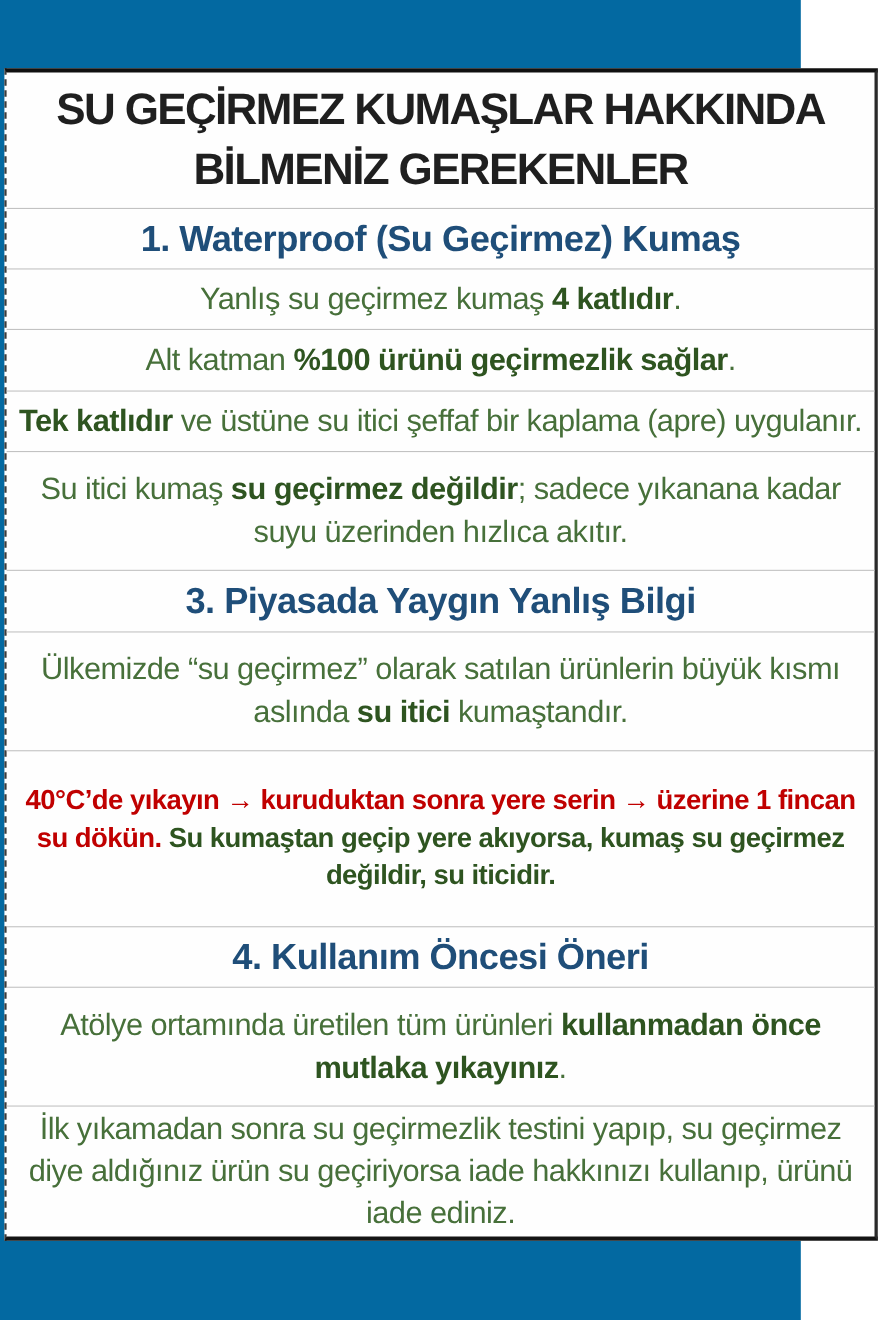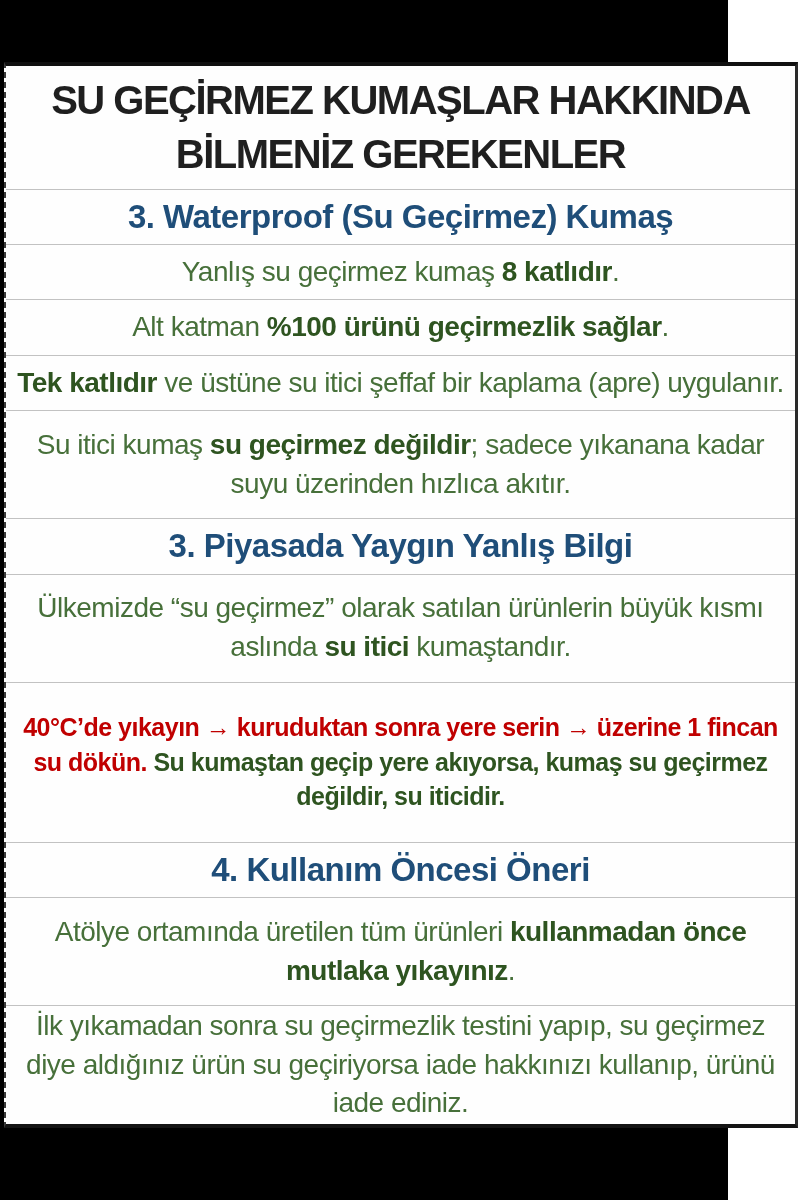--- a/index.html
+++ b/index.html
@@ -2,21 +2,21 @@
 <html><head>
 <meta charset="utf-8">
 <style>
   html, body {
     margin: 0; padding: 0;
     width: 800px; height: 1200px;
     background: #ffffff;
     font-family: "Liberation Sans", sans-serif;
     overflow: hidden;
   }
-  .canvas { position: relative; width: 728px; height: 1200px; background: #000000; }
+  .canvas { position: relative; width: 728px; height: 1200px; background: #0369a1; }
   .frame {
     position: absolute;
     left: 4px; top: 62px;
     width: 789px; height: 1058px;
     border-top: 4px solid #101010;
     border-bottom: 4px solid #141414;
     border-left: 2px dashed #3c3c3c;
     border-right: 3px solid #2a2a2a;
     background: #fefefe;
     display: flex;
@@ -63,25 +63,25 @@
 
 <div class="canvas">
   <div class="frame">
 
     <div class="row title-row">
       <div class="title-line">SU GEÇİRMEZ KUMAŞLAR HAKKINDA</div>
       <div class="title-line">BİLMENİZ GEREKENLER</div>
     </div>
 
     <div class="row lines-1">
-      <div class="heading">3. Waterproof (Su Geçirmez) Kumaş</div>
+      <div class="heading">1. Waterproof (Su Geçirmez) Kumaş</div>
     </div>
 
     <div class="row lines-1">
-      <div class="body-text"><span>Yanlış su geçirmez kumaş </span><b>8 katlıdır</b><span>.</span></div>
+      <div class="body-text"><span>Yanlış su geçirmez kumaş </span><b>4 katlıdır</b><span>.</span></div>
     </div>
 
     <div class="row lines-1">
       <div class="body-text"><span>Alt katman </span><b>%100 ürünü geçirmezlik sağlar</b><span>.</span></div>
     </div>
 
 
 
     <div class="row lines-1">
       <div class="body-text"><b>Tek katlıdır</b><span> ve üstüne su itici şeffaf bir kaplama (apre) uygulanır.</span></div>

